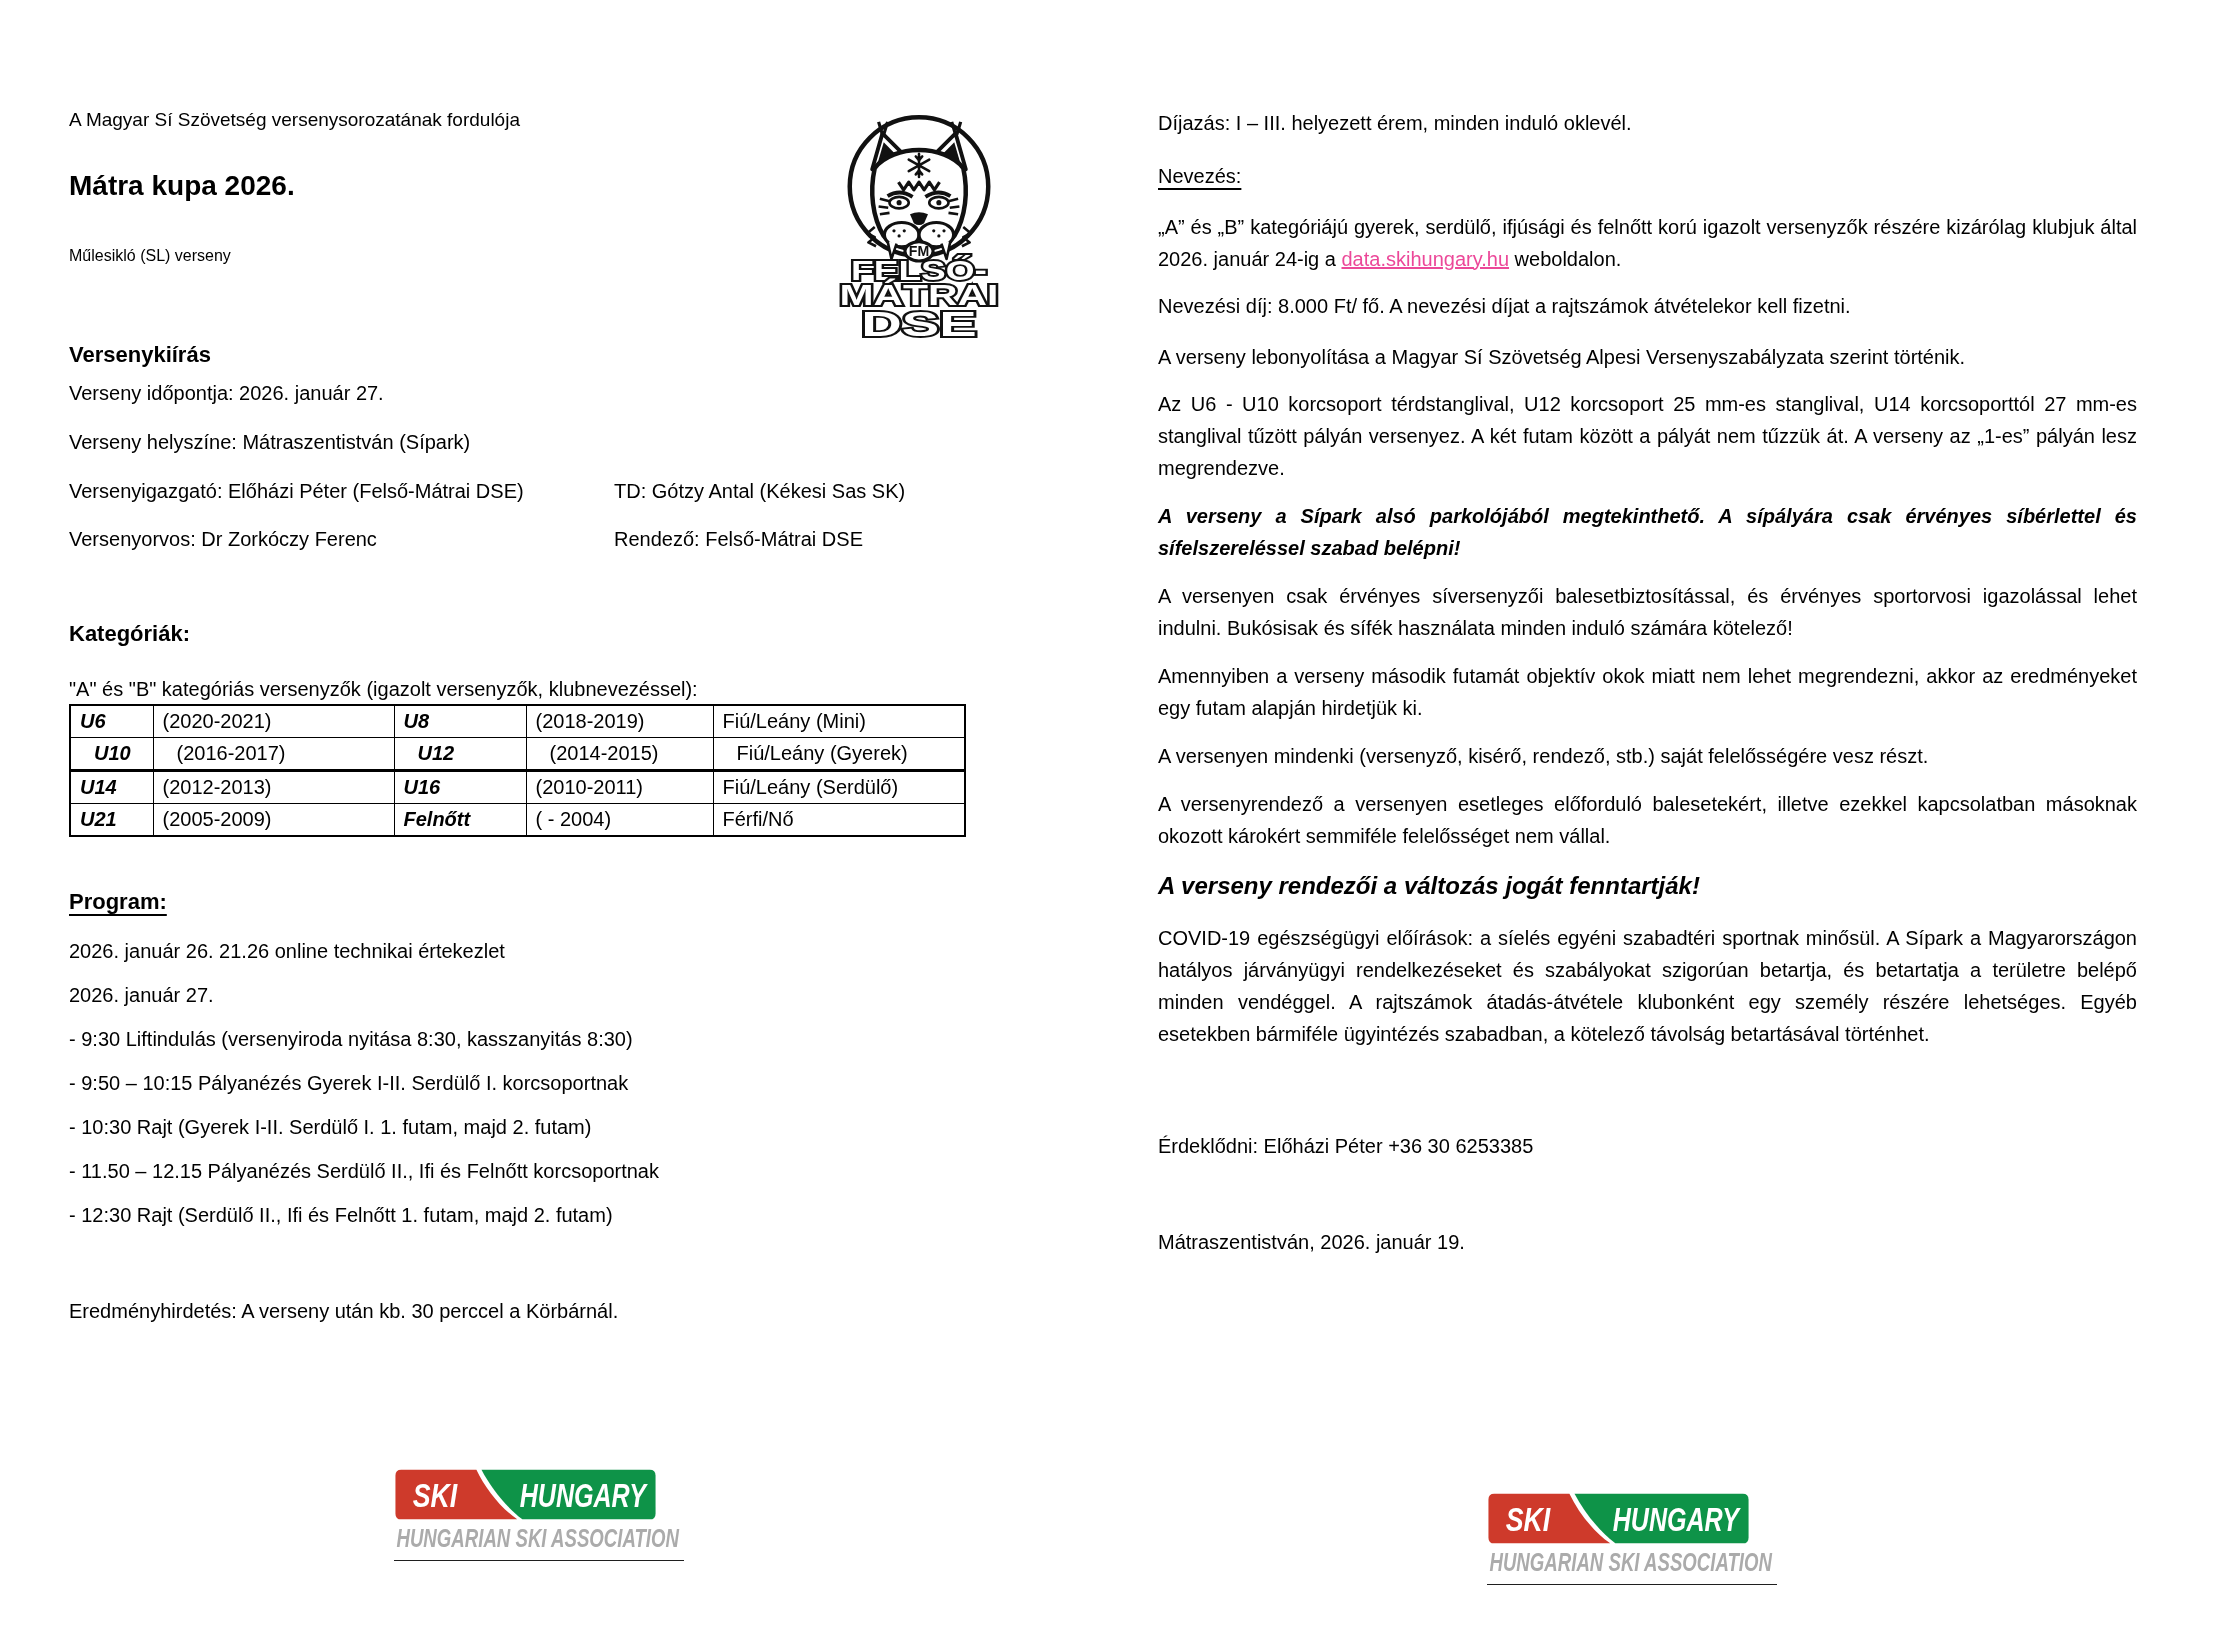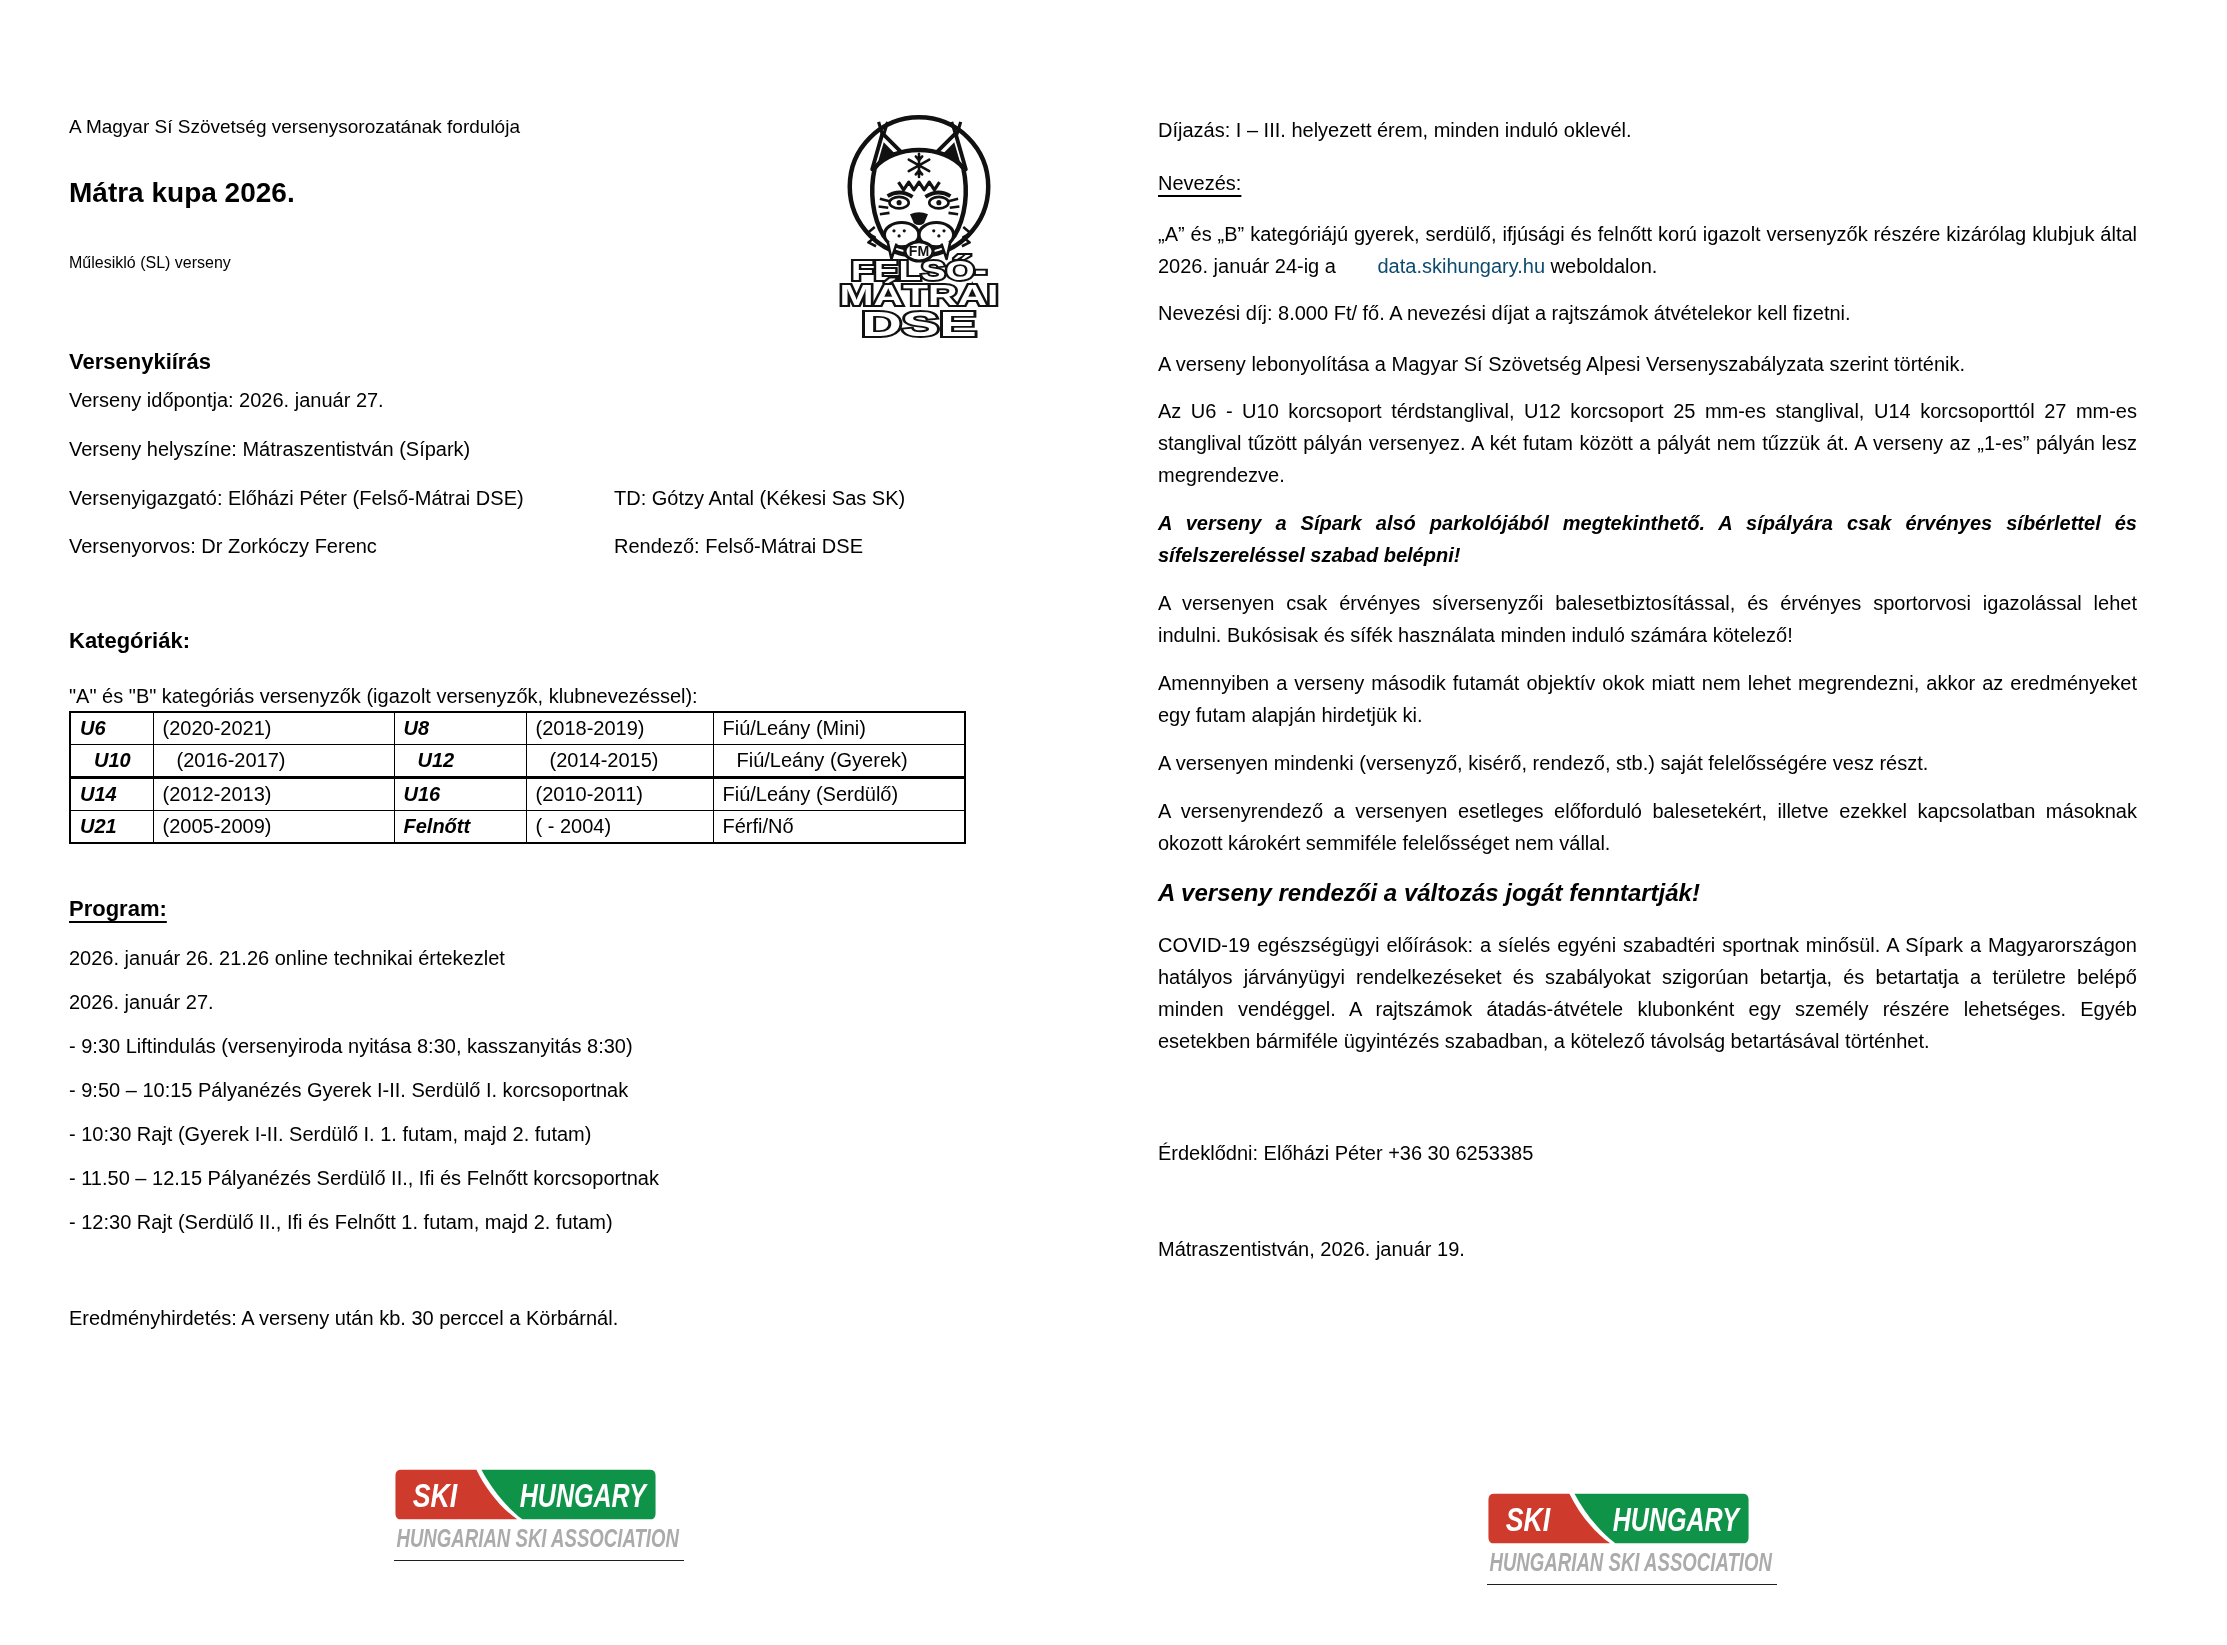--- a/index.html
+++ b/index.html
@@ -1,28 +1,28 @@
 <!DOCTYPE html>
 <html style="font-size:10.3px"><head>
 <meta charset="utf-8">
 <style>
   html,body{margin:0;padding:0;}
   body{
     width:2227px;height:1646px;background:#ffffff;color:#000;
     font-family:"Liberation Sans", sans-serif;position:relative;overflow:hidden;
   }
-  .col{position:absolute;top:114px;}
+  .col{position:absolute;top:107px;}
   #col-left{left:69px;width:917px;}
   #col-right{left:1158px;width:979px;font-size:20px;line-height:32px;}
   #col-right p{margin:0;text-align:justify;}
   #col-right p.nojust{text-align:left;}
   .b{font-weight:normal;}
   .bi{font-weight:bold;font-style:italic;}
   .u{text-decoration:underline;text-underline-offset:4.5px;text-decoration-thickness:1.9px;}
-  .link{color:#0c4a6e;cursor:pointer;margin-left:36px;}
+  .link{color:#ec4899;text-decoration:underline;cursor:pointer;}
   
   .intro{font-size:19px;line-height:26px;}
   .doc-title{font-size:28px;font-weight:bold;line-height:36px;margin-top:35px;}
   .subtitle{font-size:16px;line-height:27px;margin-top:38px;}
   .sec{font-size:22px;font-weight:bold;line-height:29.5px;margin-top:71px;}
   .info-row{position:relative;font-size:20px;line-height:32px;margin-top:16.7px;}
   .info-row.first{margin-top:7.7px;}
   .info-extra{position:absolute;left:545px;top:0;white-space:nowrap;}
   .cat-heading{font-size:22px;font-weight:bold;line-height:29.5px;margin-top:64px;}
   .cat-intro{font-size:20px;line-height:27px;margin-top:27px;}

